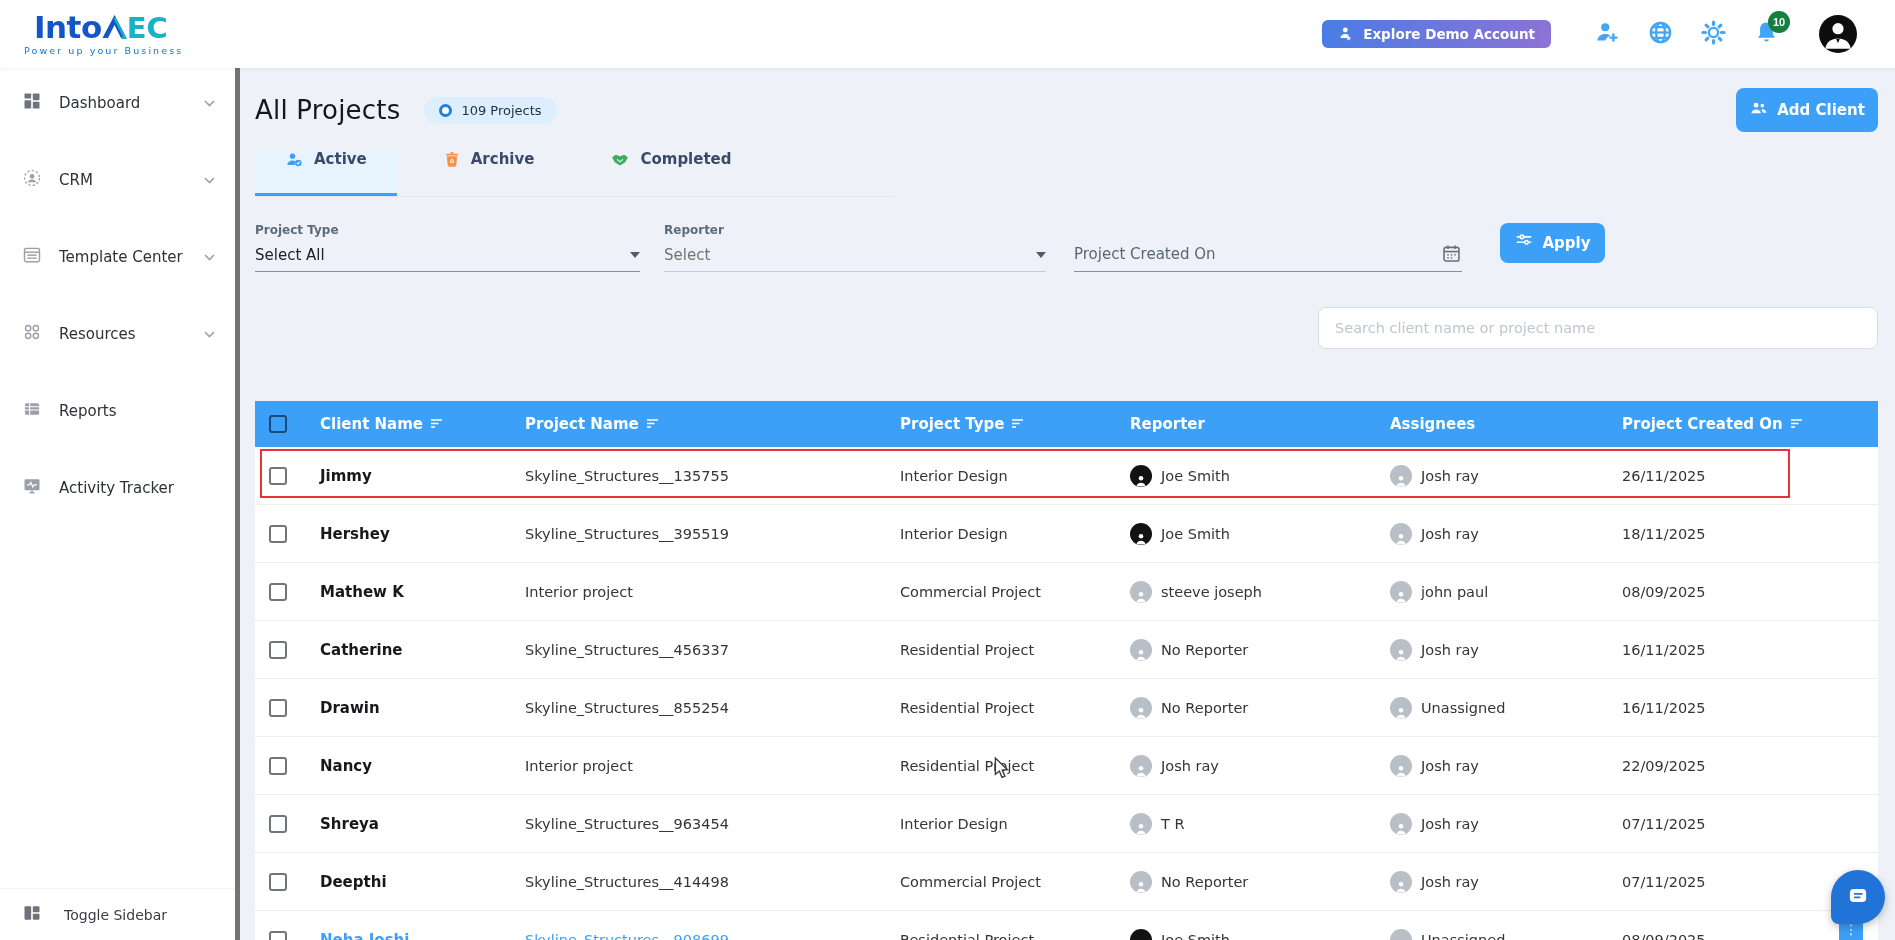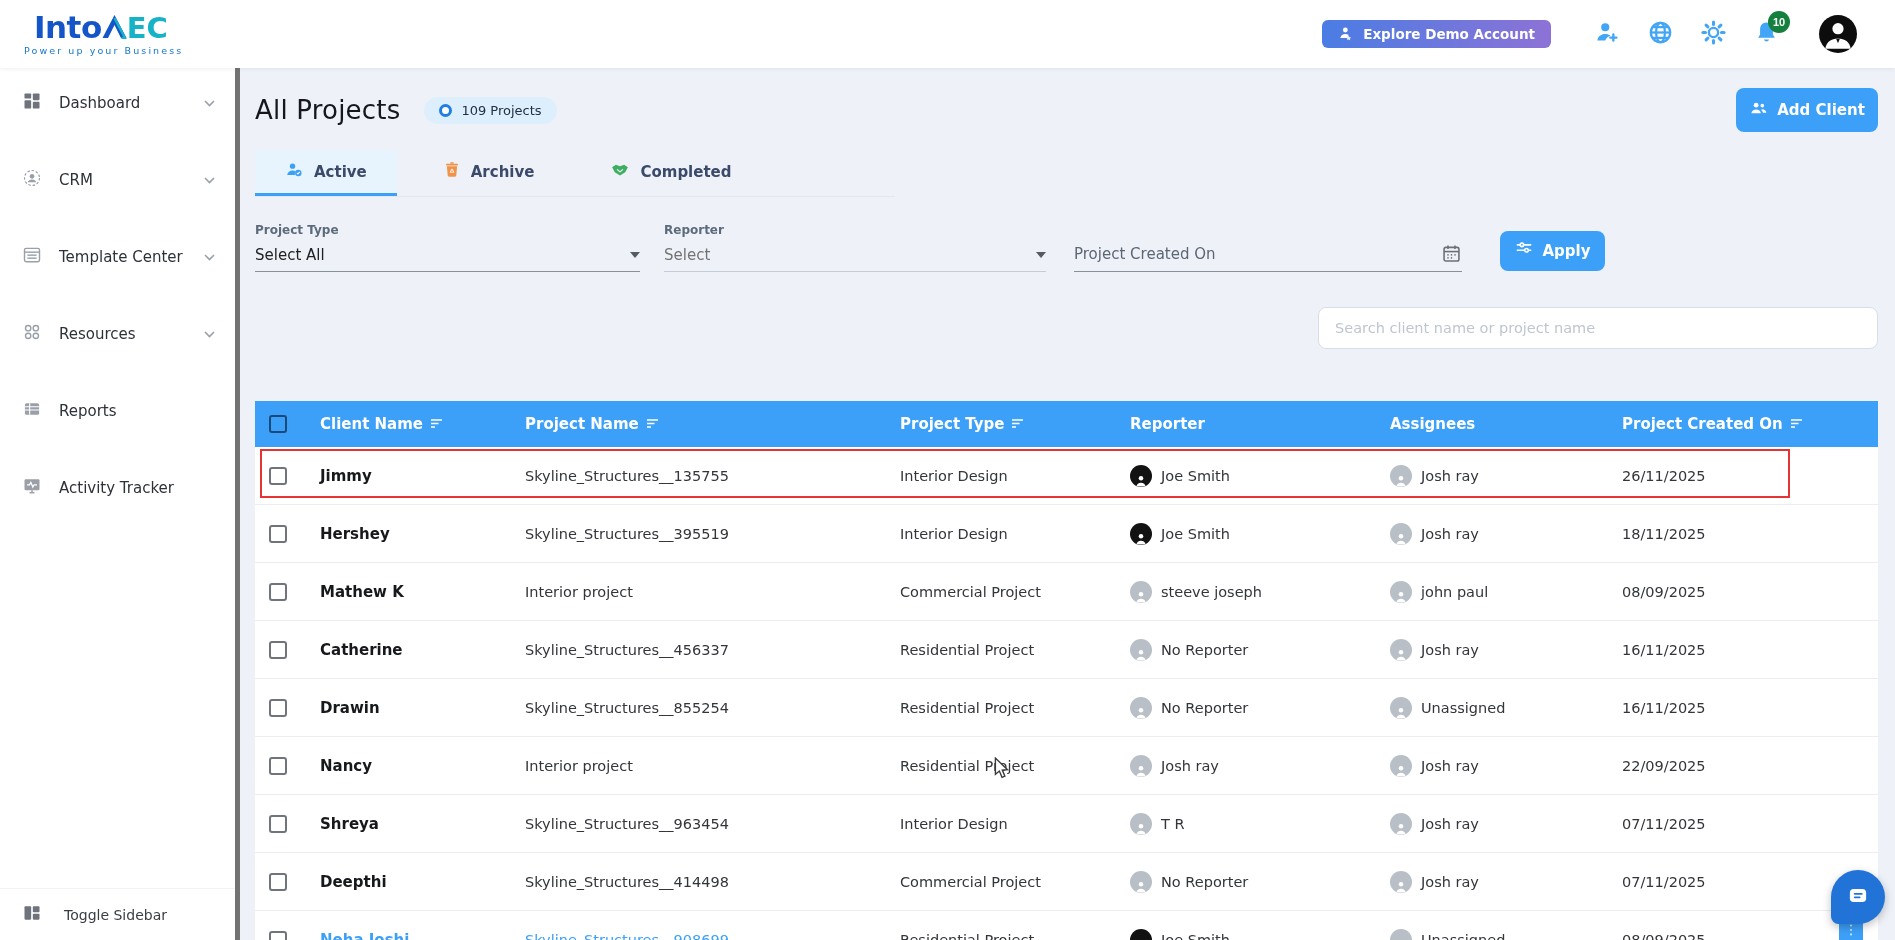--- a/index.html
+++ b/index.html
@@ -49,21 +49,21 @@
   .page-title { font-size:26px; font-weight:400; color:#15171c; letter-spacing:.2px; }
   .count-badge { margin-left:24px; display:flex; align-items:center; gap:9px; background:#ddeefc;
       border-radius:16px; padding:6px 15px; font-size:13px; color:#233044; font-weight:500; }
   .ring { width:13px; height:13px; border-radius:50%; border:3.5px solid #1f7fe0; background:#fff; }
   .add-client-btn { margin-left:auto; height:44px; width:142px; border:none; border-radius:8px;
       background:#3da0f8; color:#fff; font-size:15px; font-weight:700; display:flex; align-items:center;
       justify-content:center; gap:9px; cursor:pointer; font-family:inherit; }
 
   
   .tabs-row { margin-top:18px; display:flex; width:640px; border-bottom:1px solid #e2e7ee; }
-  .tab { height:46px; padding:0 30px; display:flex; align-items:center; gap:10px; background:none;
+  .tab { height:46px; padding:0 30px; display:flex; align-items:flex-start; gap:10px; background:none;
       border:none; border-bottom:3px solid transparent; cursor:pointer; font-family:inherit;
       font-size:15px; font-weight:600; color:#3b4a6b; margin-right:16px; }
   .tab.active { background:#e7f4fd; border-bottom-color:#3da0f8; }
 
   
   .filters-row { margin-top:26px; display:flex; align-items:flex-end; }
   .field { display:flex; flex-direction:column; }
   .field .flabel { font-size:12px; font-weight:600; color:#5b6b7b; margin-bottom:9px; }
   .fline { display:flex; align-items:center; padding-bottom:7px; border-bottom:1px solid #8a9098; }
   .fline.light { border-bottom-color:#c6ccd4; }
@@ -71,21 +71,21 @@
   .fplaceholder { font-size:15px; color:#737373; }
   .fdatetext { font-size:15px; color:#5c6672; font-weight:500; }
   .caret { margin-left:auto; width:0; height:0; border-left:5px solid transparent;
       border-right:5px solid transparent; border-top:6px solid #555b63; }
   .f1 { width:385px; }
   .f2 { width:382px; margin-left:24px; }
   .f3 { width:388px; margin-left:28px; }
   .cal-btn { margin-left:auto; background:none; border:none; cursor:pointer; display:flex; padding:0; }
   .apply-btn { margin-left:38px; height:40px; width:105px; border:none; border-radius:8px; background:#3da0f8;
       color:#fff; font-size:15px; font-weight:700; display:flex; align-items:center; justify-content:center;
-      gap:8px; cursor:pointer; font-family:inherit; margin-bottom:1px; }
+      gap:8px; cursor:pointer; font-family:inherit; margin-bottom:9px; }
 
   
   .search-row { margin-top:35px; display:flex; justify-content:flex-end; }
   .search-input { width:560px; height:42px; border:1px solid #d9dee6; border-radius:8px; background:#fff;
       padding:0 16px; font-size:14.5px; color:#333; font-family:inherit; outline:none; }
   .search-input::placeholder { color:#bfc6d0; }
 
   
   .table-wrap { margin-top:52px; }
   .tgrid { display:grid; grid-template-columns:45px 205px 375px 230px 260px 235px 1fr; align-items:center; }

